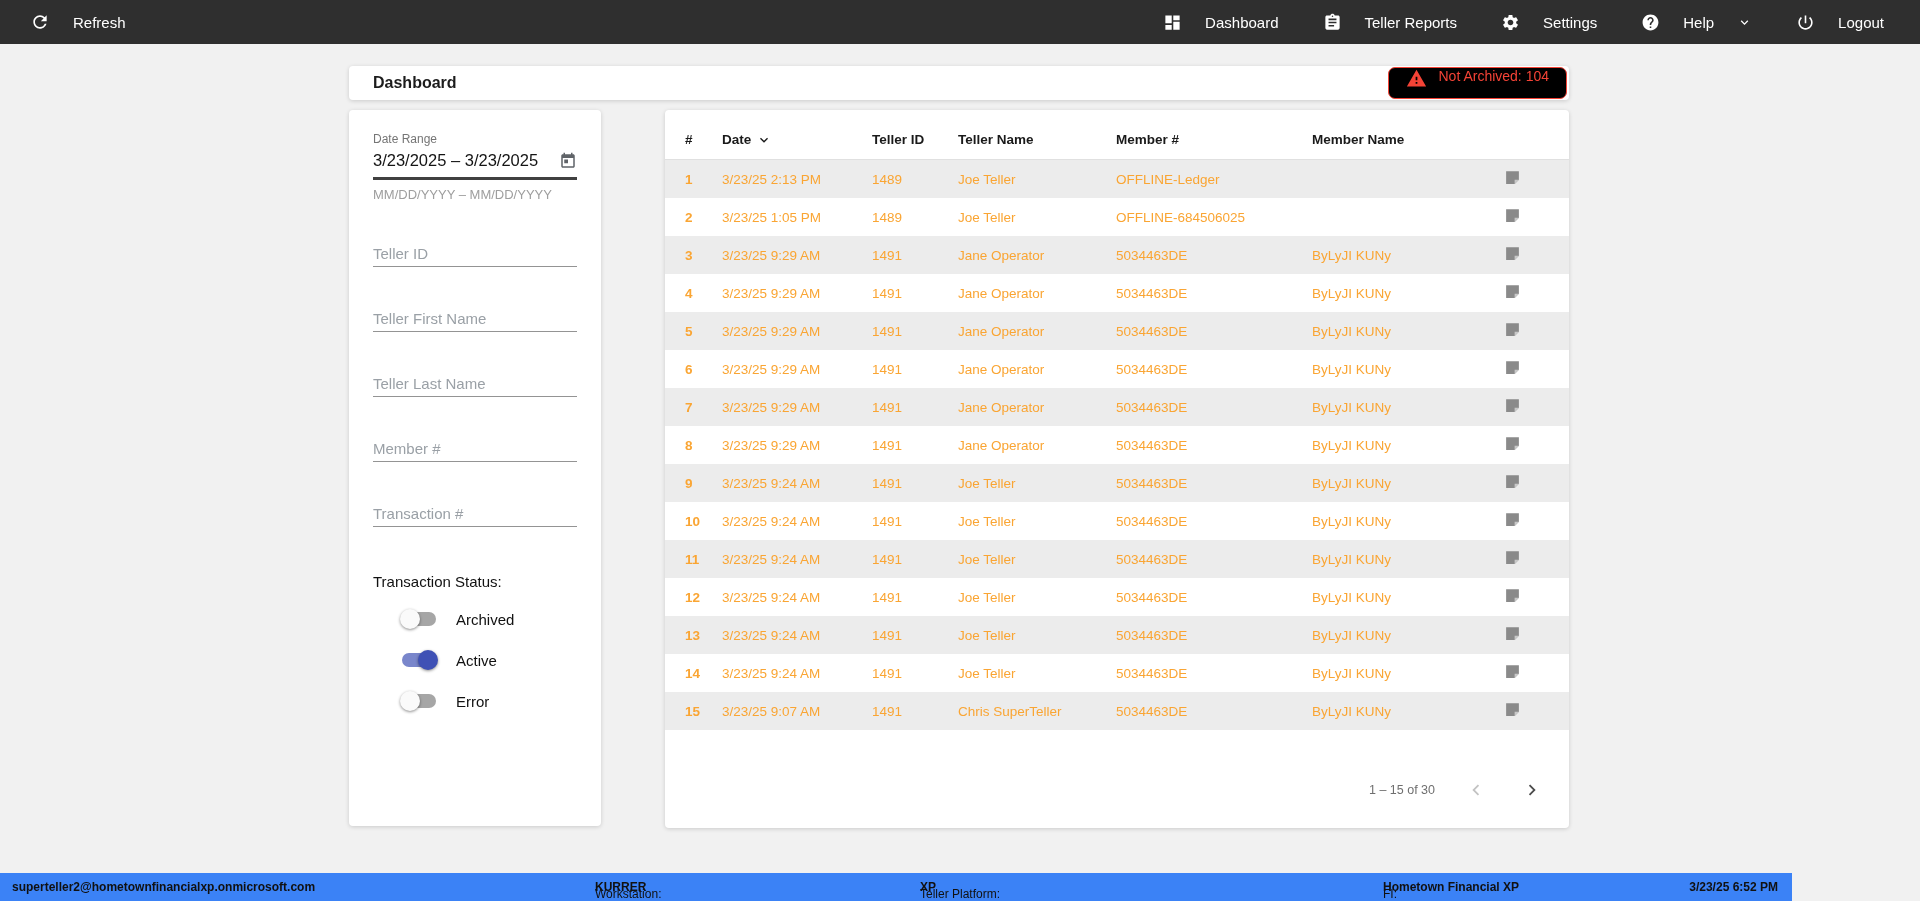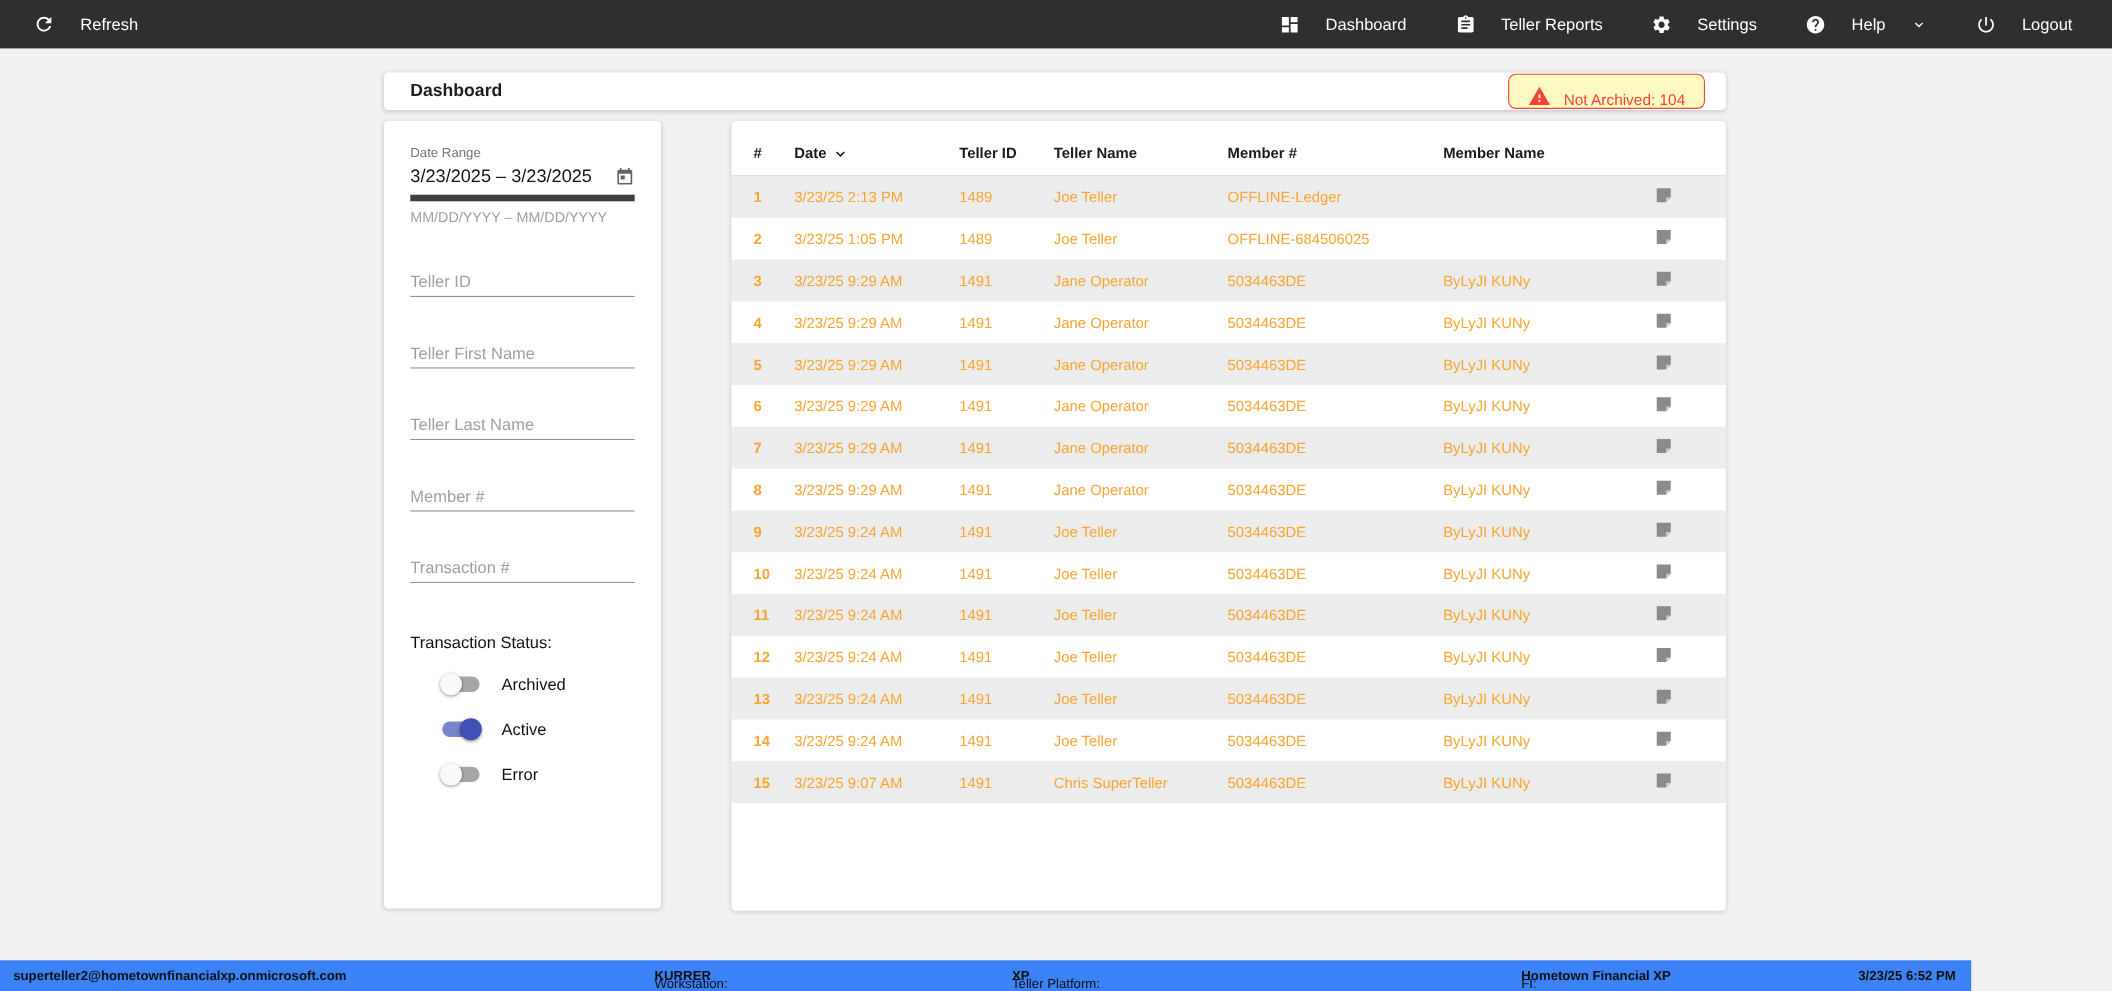--- a/index.html
+++ b/index.html
@@ -37,32 +37,32 @@
     box-shadow:0 1px 4px rgba(0,0,0,0.16);
   }
 
   
   .header-card{
     position:absolute; top:66px; left:0; width:1220px; height:34px;
     display:flex; align-items:center;
   }
   .page-title{ font-size:16px; font-weight:bold; padding-left:24px; }
   .badge{
-    position:absolute; right:19px; top:1px; height:32px;
-    border:1.5px solid var(--red); border-radius:7px; background:#fef9c3;
-    display:flex; align-items:flex-end; gap:11px; padding:0 17px;
+    position:absolute; right:2px; top:1px; height:32px;
+    border:1.5px solid var(--red); border-radius:7px; background:#000000;
+    display:flex; align-items:flex-start; gap:11px; padding:0 17px;
     color:var(--red); font-size:14px;
   }
 
   
   .filter-card{ position:absolute; top:110px; left:0; width:252px; height:716px; padding:0 24px; }
   .dr-label{ margin-top:22px; font-size:12px; color:#757575; }
   .dr-value-row{
     margin-top:5px; display:flex; align-items:center; justify-content:space-between;
-    border-bottom:6px solid #404040; padding-bottom:7px;
+    border-bottom:3px solid #404040; padding-bottom:7px;
   }
   .dr-value{ font-size:16.5px; color:#141414; }
   .dr-helper{ margin-top:7px; font-size:13px; color:#9e9e9e; }
 
   .finput{
     margin-top:38px; width:100%; border:none; border-bottom:1px solid #949494;
     font-size:15px; color:#141414; background:transparent; height:27px; outline:none;
     font-family:"Liberation Sans",sans-serif;
   }
   .finput::placeholder{ color:#9aa0a6; opacity:1; }
@@ -444,20 +444,33 @@
     <span class="c">ByLyJI KUNy</span>
     <span class="icon-cell">
       <svg width="17" height="17" viewBox="0 0 24 24">
               <path d="M3 3h18v12l-6 6H3V3z" fill="#8a8a8a"></path>
               <path d="M15 21v-6h6l-6 6z" fill="#c9c9c9"></path>
             </svg>
     </span>
   </div>
       </div>
 
+    <div class="pagination">
+      <span>1 – 15 of 30</span>
+      <button class="pg-btn">
+        <svg width="22" height="22" viewBox="0 0 24 24" fill="#c3c3c3">
+            <path d="M15.41 7.41L14 6l-6 6 6 6 1.41-1.41L10.83 12z"></path>
+          </svg>
+      </button>
+      <button class="pg-btn">
+        <svg width="22" height="22" viewBox="0 0 24 24" fill="#4c4c4c">
+            <path d="M8.59 16.59L13.17 12 8.59 7.41 10 6l6 6-6 6z"></path>
+          </svg>
+      </button>
+    </div>
   </div>
 </div>
 
 <div class="footer">
   <span class="f-user">superteller2@hometownfinancialxp.onmicrosoft.com</span>
   <span class="f-ws"><span>Workstation: </span><b>KURRER</b></span>
   <span class="f-tp"><span>Teller Platform: </span><b>XP</b></span>
   <span class="f-fi"><span>FI: </span><b>Hometown Financial XP</b></span>
   <span class="f-time">3/23/25 6:52 PM</span>
 </div>

